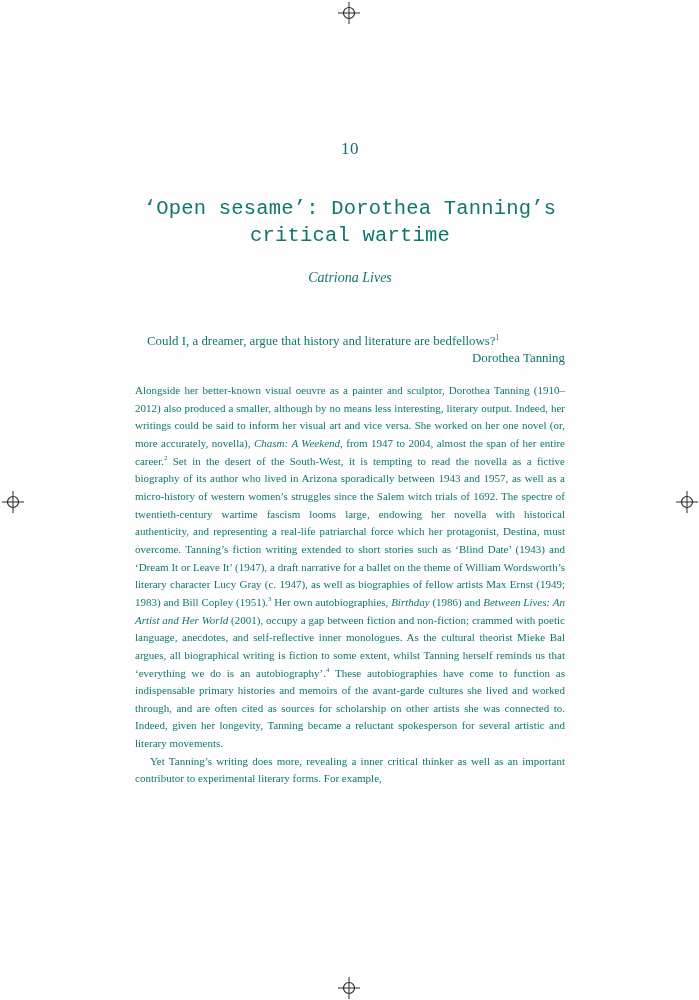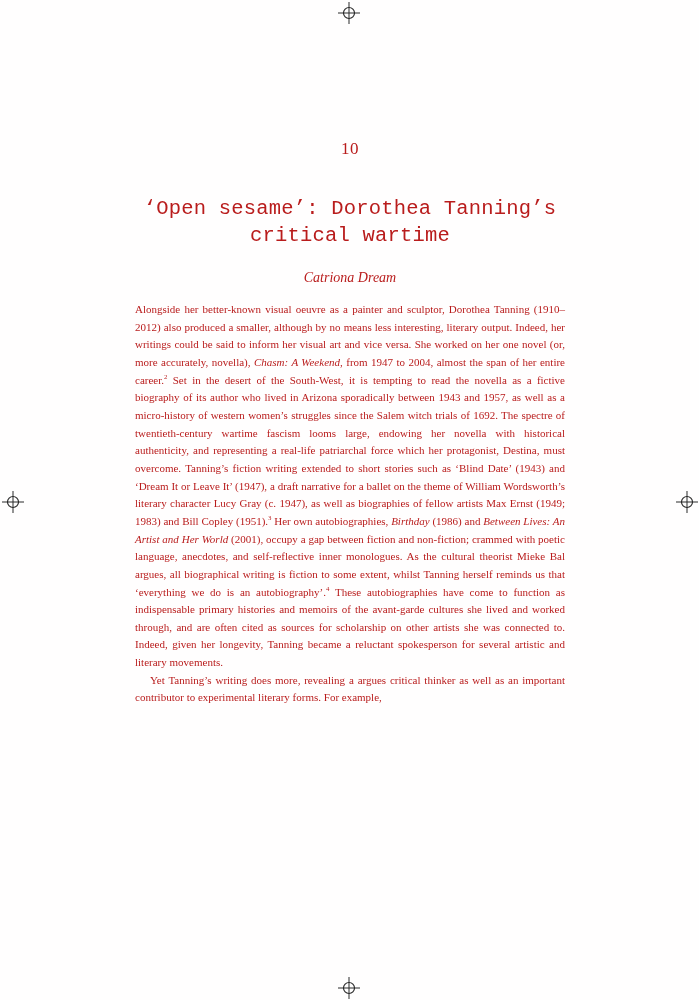--- a/index.html
+++ b/index.html
@@ -2,21 +2,21 @@
 <html><head>
 <meta charset="utf-8">
 <style>
   html,body{margin:0;padding:0;background:#ffffff;}
   .page{
     position:relative;
     width:699px;height:1000px;
     margin:0 auto;
     background:#fffefe;
     font-family:"Liberation Serif", serif;
-    color:#b91c1c;
+    color:#0f766e;
     overflow:hidden;
   }
   .reg-mark{position:absolute;width:22px;height:22px;}
   .reg-top{left:338px;top:2px;}
   .reg-bottom{left:338px;top:977px;}
   .reg-left{left:2px;top:491px;}
   .reg-right{left:676px;top:491px;}
   .content{
     position:absolute;
     left:135px;top:0;
@@ -91,22 +91,26 @@
 
   <div class="content">
 
     <div class="chapter-number">10</div>
 
     <h1 class="title">
       <span class="tl">‘Open sesame’: Dorothea Tanning’s</span>
       <span class="tl">critical wartime</span>
     </h1>
 
-    <div class="author">Catriona Dream</div>
+    <div class="author">Catriona Lives</div>
 
+    <div class="epigraph">
+      <div class="ep-quote"><span>Could I, a dreamer, argue that history and literature are bedfellows?</span><span class="sup">1</span></div>
+      <div class="ep-attr">Dorothea Tanning</div>
+    </div>
 
     <div class="body-text">
       <p class="para"><span>Alongside her better-known visual oeuvre as a painter and sculptor, Dorothea Tanning (1910–2012) also produced a smaller, although by no means less interesting, literary output. Indeed, her writings could be said to inform her visual art and vice versa. She worked on her one novel (or, more accurately, novella), </span><span class="i">Chasm: A Weekend</span><span>, from 1947 to 2004, almost the span of her entire career.</span><span class="sup">2</span><span> Set in the desert of the South-West, it is tempting to read the novella as a fictive biography of its author who lived in Arizona sporadically between 1943 and 1957, as well as a micro-history of western women’s struggles since the Salem witch trials of 1692. The spectre of twentieth-century wartime fascism looms large, endowing her novella with historical authenticity, and representing a real-life patriarchal force which her protagonist, Destina, must overcome. Tanning’s fiction writing extended to short stories such as ‘Blind Date’ (1943) and ‘Dream It or Leave It’ (1947), a draft narrative for a ballet on the theme of William Wordsworth’s literary character Lucy Gray (c. 1947), as well as biographies of fellow artists Max Ernst (1949; 1983) and Bill Copley (1951).</span><span class="sup">3</span><span> Her own autobiographies, </span><span class="i">Birthday</span><span> (1986) and </span><span class="i">Between Lives: An Artist and Her World</span><span> (2001), occupy a gap between fiction and non-fiction; crammed with poetic language, anecdotes, and self-reflective inner monologues. As the cultural theorist Mieke Bal argues, all biographical writing is fiction to some extent, whilst Tanning herself reminds us that ‘everything we do is an autobiography’.</span><span class="sup">4</span><span> These autobiographies have come to function as indispensable primary histories and memoirs of the avant-garde cultures she lived and worked through, and are often cited as sources for scholarship on other artists she was connected to. Indeed, given her longevity, Tanning became a reluctant spokesperson for several artistic and literary movements.</span></p>
-      <p class="para indent"><span>Yet Tanning’s writing does more, revealing a argues critical thinker as well as an important contributor to experimental literary forms. For example,</span></p>
+      <p class="para indent"><span>Yet Tanning’s writing does more, revealing a inner critical thinker as well as an important contributor to experimental literary forms. For example,</span></p>
     </div>
 
   </div>
 </div>
 
 </body></html>

